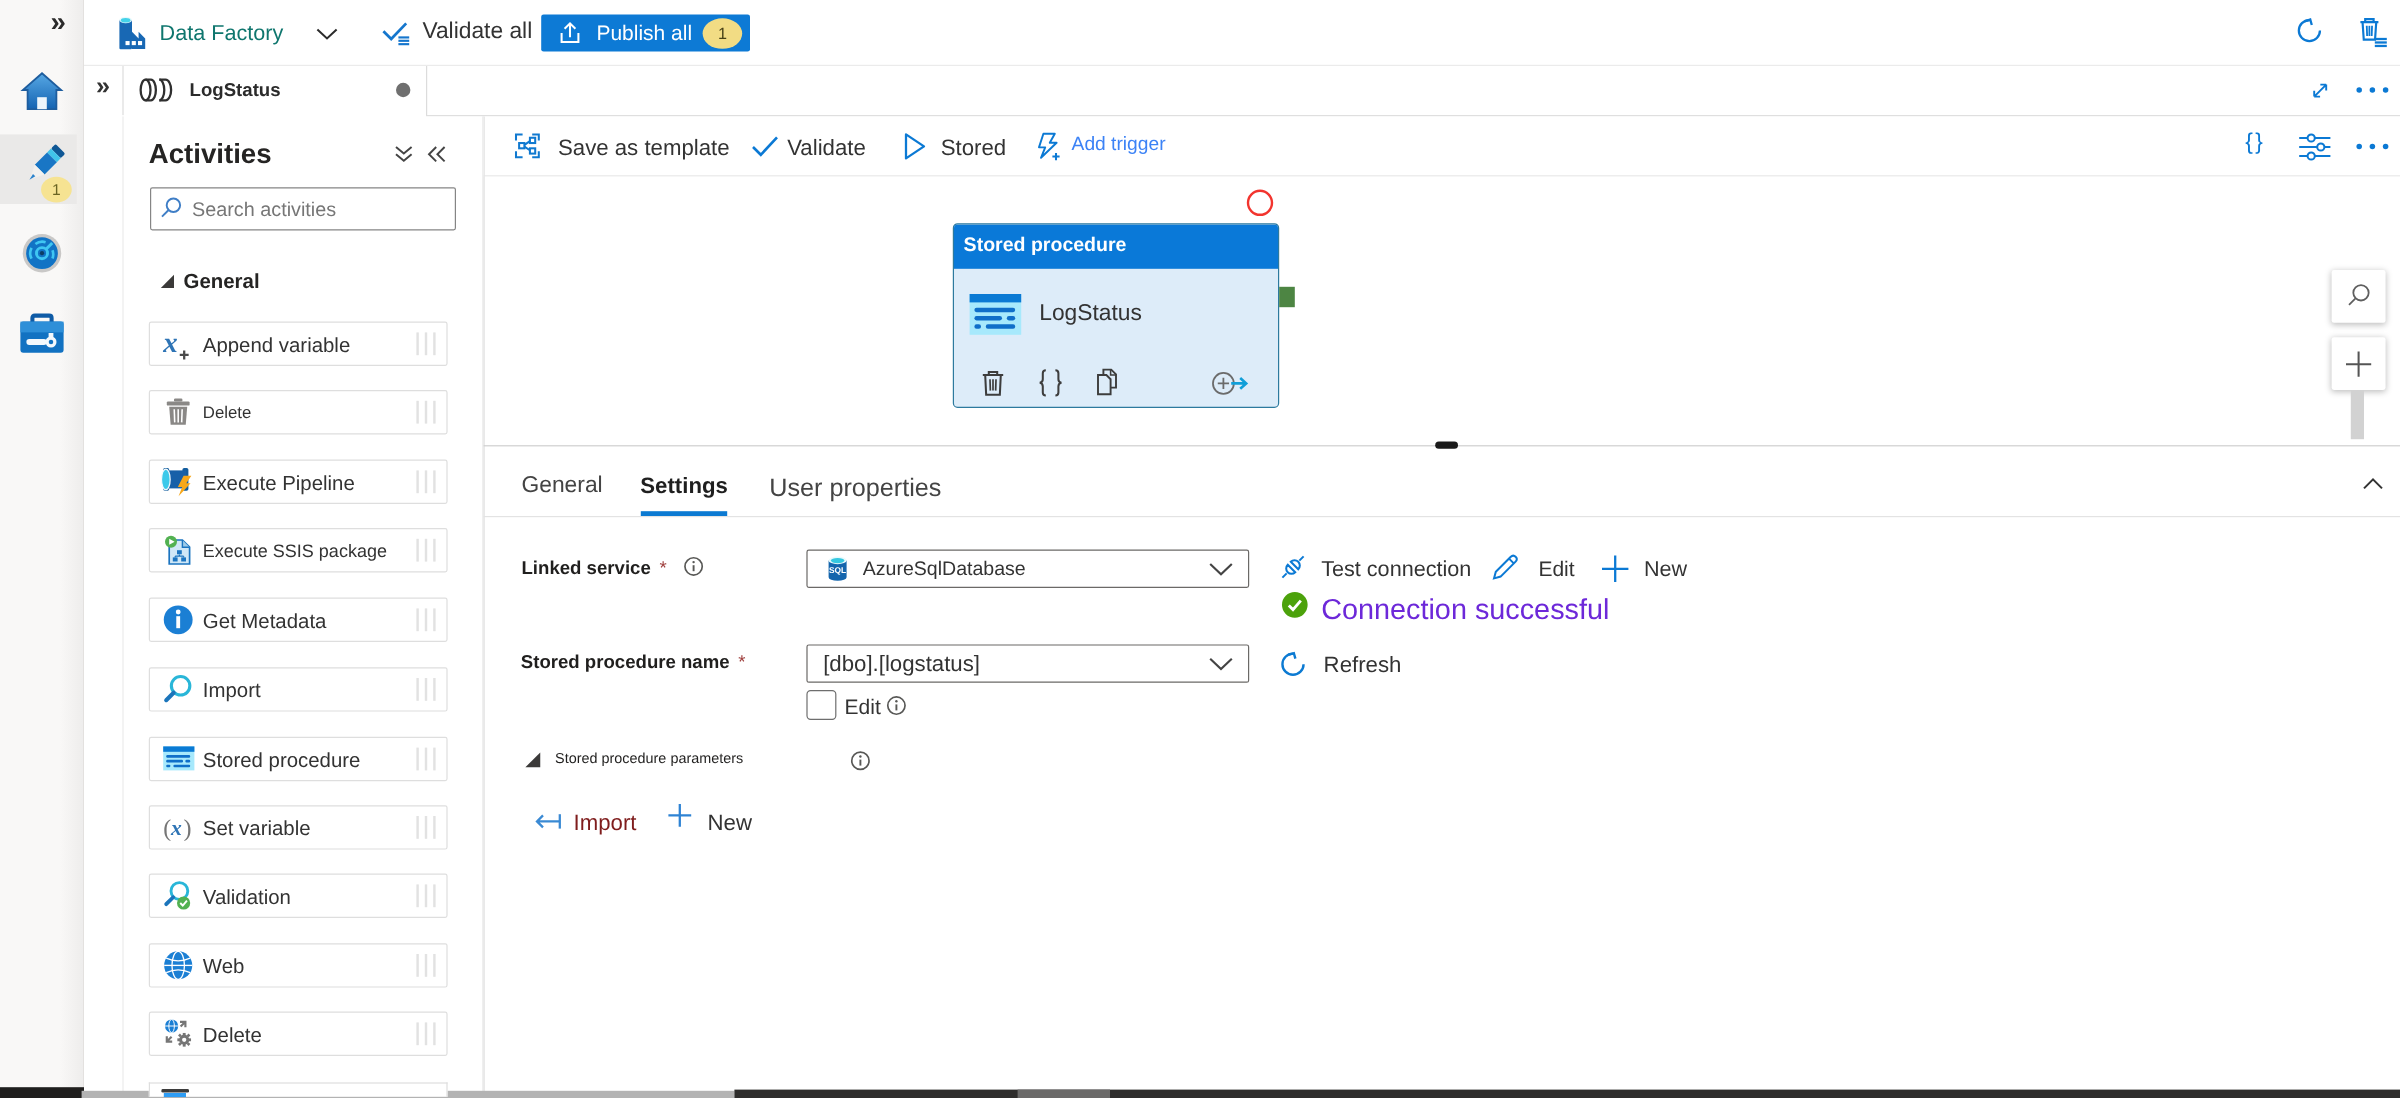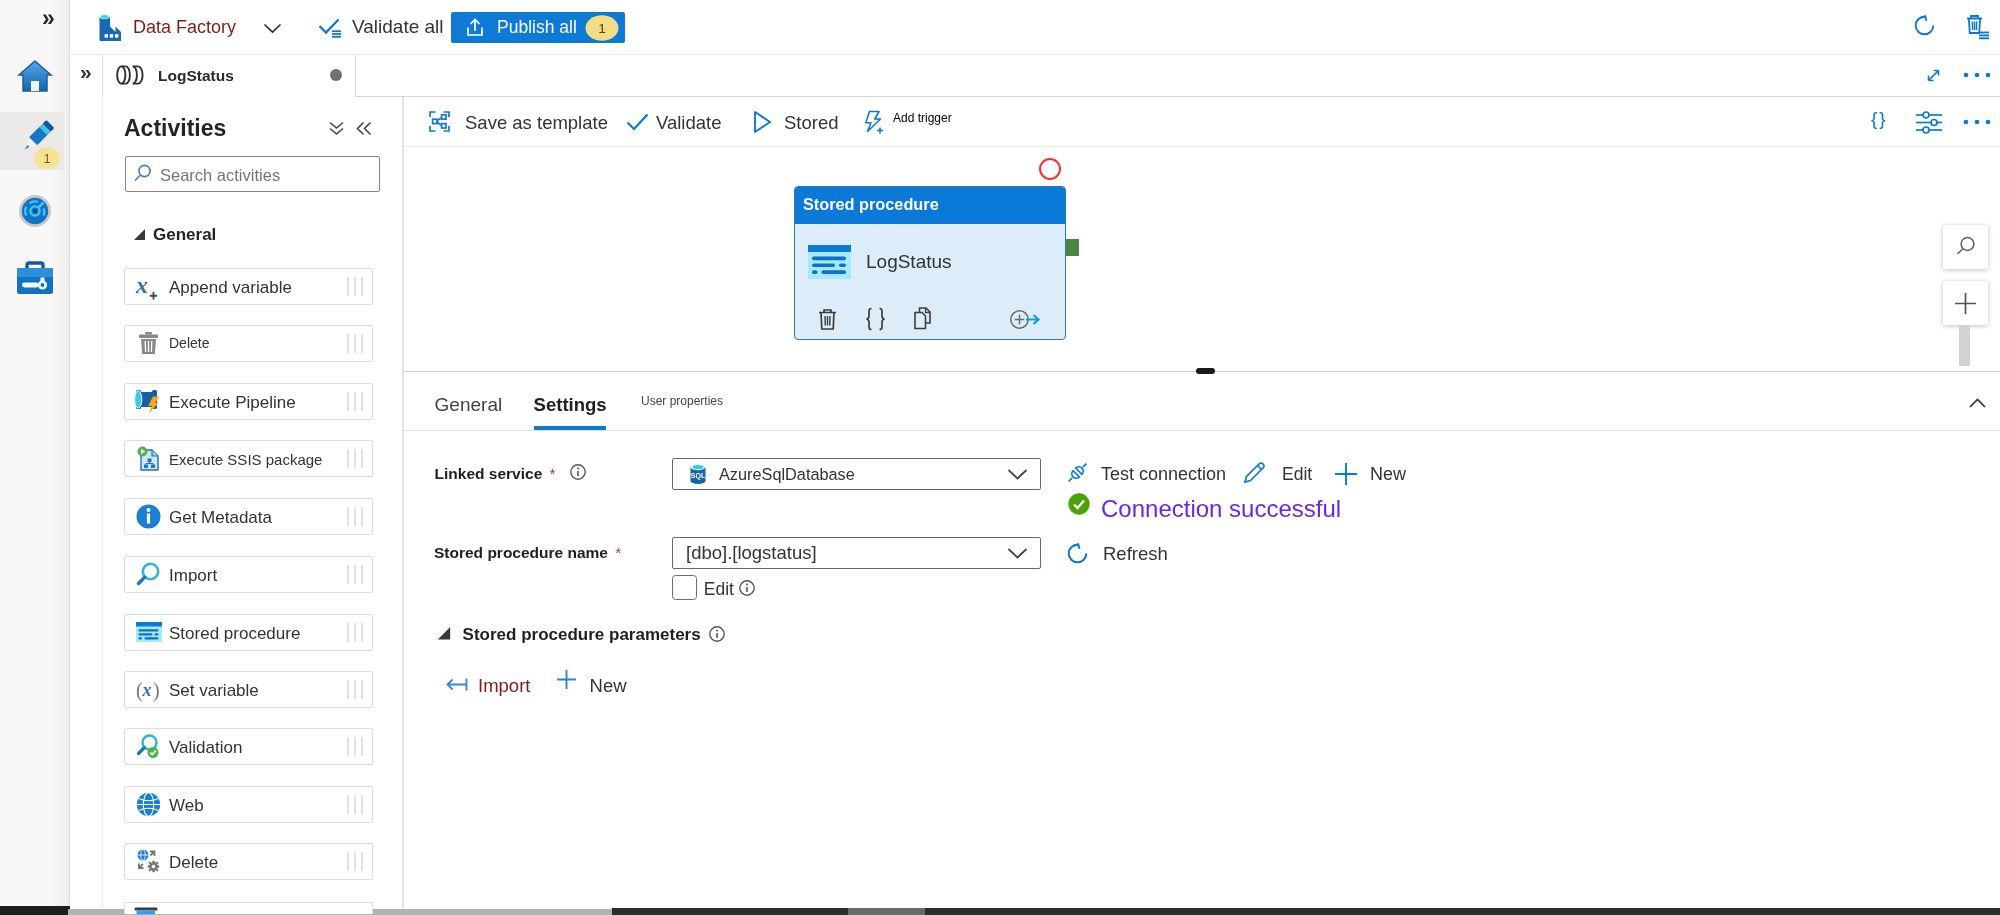--- a/index.html
+++ b/index.html
@@ -62,21 +62,21 @@
 <div class="ab" style="left:70px;top:0;width:1930px;height:55px;background:#fff;border-bottom:1px solid #ebebeb"></div>
 <svg class="ab" style="left:99px;top:13px" width="23" height="30" viewBox="0 0 23 30">
   <rect x="0.5" y="3.5" width="10.5" height="24.5" rx="1" fill="#1868b4"></rect>
   <path d="M11 27.9 V13.5 L16.5 19 V13.5 L22 19 V27.9 Z" fill="#1868b4"></path>
   <ellipse cx="5.7" cy="3.6" rx="5.3" ry="2.7" fill="#e8f9fc"></ellipse>
   <ellipse cx="5.7" cy="3.8" rx="4" ry="1.9" fill="#43d2e9"></ellipse>
   <rect x="5.6" y="21.2" width="3.4" height="3.4" fill="#fff"></rect>
   <rect x="10.8" y="21.2" width="3.4" height="3.4" fill="#fff"></rect>
   <rect x="16" y="21.2" width="3.4" height="3.4" fill="#fff"></rect>
 </svg>
-<div class="txt" style="left:133px;top:18px;font-size:18px;color:#7f1d1d">Data Factory</div>
+<div class="txt" style="left:133px;top:18px;font-size:18px;color:#0f766e">Data Factory</div>
 <svg class="ab" style="left:263px;top:23px" width="19" height="11" viewBox="0 0 19 11">
     <path d="M1.5 1.5 L9.5 9 L17.5 1.5" fill="none" stroke="#2b2b2b" stroke-width="1.7"></path>
   </svg>
 <svg class="ab" style="left:318px;top:18px" width="25" height="21" viewBox="0 0 25 21">
   <path d="M1.5 8 L8 14.5 L20.5 1.5" fill="none" stroke="#1576cd" stroke-width="2.3"></path>
   <line x1="14" y1="13.2" x2="23" y2="13.2" stroke="#1576cd" stroke-width="1.8"></line>
   <line x1="14" y1="16" x2="23" y2="16" stroke="#1576cd" stroke-width="1.8"></line>
   <line x1="14" y1="18.8" x2="23" y2="18.8" stroke="#1576cd" stroke-width="1.8"></line>
 </svg>
 <div class="txt" style="left:352px;top:17px;font-size:19px;color:#333">Validate all</div>
@@ -310,21 +310,21 @@
 </svg>
 <div class="txt" style="left:656px;top:113px;font-size:18.5px;color:#333">Validate</div>
 <svg class="ab" style="left:753px;top:110px" width="19" height="24" viewBox="0 0 19 24">
   <path d="M2 2 L17 12 L2 22 Z" fill="none" stroke="#0b79d4" stroke-width="1.9" stroke-linejoin="round"></path>
 </svg>
 <div class="txt" style="left:784px;top:113px;font-size:18.5px;color:#333">Stored</div>
 <svg class="ab" style="left:861px;top:110px" width="25" height="25" viewBox="0 0 25 25">
   <path d="M8.5 1.5 H18 L13.8 9 H19.5 L6.5 21.5 L10 12.8 H4.8 Z" fill="none" stroke="#0b79d4" stroke-width="1.6" stroke-linejoin="round"></path>
   <path d="M19 17.5 V23.5 M16 20.5 H22" stroke="#0b79d4" stroke-width="1.7" fill="none"></path>
 </svg>
-<div class="txt" style="left:893px;top:112px;font-size:12px;color:#000000">Add trigger</div>
+<div class="txt" style="left:893px;top:112px;font-size:16px;color:#3b82f6">Add trigger</div>
 <div class="txt" style="left:1871px;top:109px;font-size:19px;color:#0b79d4;letter-spacing:2px">{}</div>
 <svg class="ab" style="left:1916px;top:111px" width="26" height="23" viewBox="0 0 26 23">
   <g stroke="#0b79d4" stroke-width="1.7" fill="none">
     <line x1="0" y1="4" x2="7" y2="4"></line>
       <line x1="13" y1="4" x2="26" y2="4"></line>
       <circle cx="10" cy="4" r="3"></circle>
     <line x1="0" y1="11.5" x2="15" y2="11.5"></line>
       <line x1="21" y1="11.5" x2="26" y2="11.5"></line>
       <circle cx="18" cy="11.5" r="3"></circle>
     <line x1="0" y1="19" x2="7" y2="19"></line>
@@ -383,21 +383,21 @@
 <svg class="ab" style="left:1953px;top:291px" width="25" height="25" viewBox="0 0 25 25">
   <path d="M12.5 2 V23 M2 12.5 H23" stroke="#555" stroke-width="1.7"></path>
 </svg>
 <div class="ab" style="left:1959px;top:325px;width:11px;height:41px;background:#d2d2d2"></div>
 
 <div class="ab" style="left:403px;top:371px;width:1597px;height:1px;background:#cfcfcf"></div>
 <div class="ab" style="left:1196px;top:368px;width:19px;height:6px;background:#1a1a1a;border-radius:3px"></div>
 <div class="txt" style="left:434.6px;top:394.5px;font-size:19px;color:#444">General</div>
 <div class="txt" style="left:533.6px;top:394.5px;font-size:18.5px;font-weight:bold;color:#1f1f1f">Settings</div>
 <div class="ab" style="left:533.5px;top:426px;width:72.5px;height:3.5px;background:#0c7ad2"></div>
-<div class="txt" style="left:641px;top:394.5px;font-size:12px;color:#444">User properties</div>
+<div class="txt" style="left:641px;top:394.5px;font-size:21px;color:#444">User properties</div>
 <svg class="ab" style="left:1969px;top:398px" width="17" height="10" viewBox="0 0 17 10">
     <path d="M1 9 L8.5 1.5 L16 9" fill="none" stroke="#333" stroke-width="1.7"></path>
   </svg>
 <div class="ab" style="left:403px;top:430px;width:1597px;height:1px;background:#e3e3e3"></div>
 
 <div class="txt" style="left:434.6px;top:465px;font-size:15.5px;font-weight:bold;color:#201f1e">Linked service <span style="color:#a0413f;margin-left:3px;font-weight:normal">*</span></div>
 <svg class="ab" style="left:569.5px;top:464px" width="16" height="16" viewBox="0 0 16 16">
   <circle cx="8" cy="8" r="7.2" fill="none" stroke="#585856" stroke-width="1.4"></circle>
   <line x1="8" y1="7" x2="8" y2="12" stroke="#585856" stroke-width="1.6"></line>
   <circle cx="8" cy="4.4" r="1" fill="#585856"></circle>
@@ -454,21 +454,21 @@
 <div class="txt" style="left:703.8px;top:580px;font-size:17.5px;color:#333">Edit</div>
 <svg class="ab" style="left:739px;top:580px" width="16" height="16" viewBox="0 0 16 16">
   <circle cx="8" cy="8" r="7.2" fill="none" stroke="#585856" stroke-width="1.4"></circle>
   <line x1="8" y1="7" x2="8" y2="12" stroke="#585856" stroke-width="1.6"></line>
   <circle cx="8" cy="4.4" r="1" fill="#585856"></circle>
 </svg>
 
 <svg class="ab" style="left:437px;top:627px" width="14" height="13" viewBox="0 0 14 13">
     <path d="M13.2 0 V12.4 H0.8 Z" fill="#3b3a39"></path>
   </svg>
-<div class="txt" style="left:462.6px;top:626px;font-size:17px;font-weight:bold;color:#201f1e">Stored procedure parameters</div>
+<div class="txt" style="left:462.6px;top:626px;font-size:12px;font-weight:normal;color:#201f1e">Stored procedure parameters</div>
 <svg class="ab" style="left:709px;top:626px" width="16" height="16" viewBox="0 0 16 16">
   <circle cx="8" cy="8" r="7.2" fill="none" stroke="#585856" stroke-width="1.4"></circle>
   <line x1="8" y1="7" x2="8" y2="12" stroke="#585856" stroke-width="1.6"></line>
   <circle cx="8" cy="4.4" r="1" fill="#585856"></circle>
 </svg>
 <svg class="ab" style="left:444.7px;top:678px" width="23" height="13" viewBox="0 0 23 13">
   <path d="M21 6.5 H2.5 M7.5 1.5 L2.5 6.5 L7.5 11.5" fill="none" stroke="#3a8ad4" stroke-width="1.9"></path>
   <line x1="21.5" y1="0.5" x2="21.5" y2="12.5" stroke="#3a8ad4" stroke-width="1.9"></line>
 </svg>
 <div class="txt" style="left:478px;top:676px;font-size:18.5px;color:#7f1d1d">Import</div>

